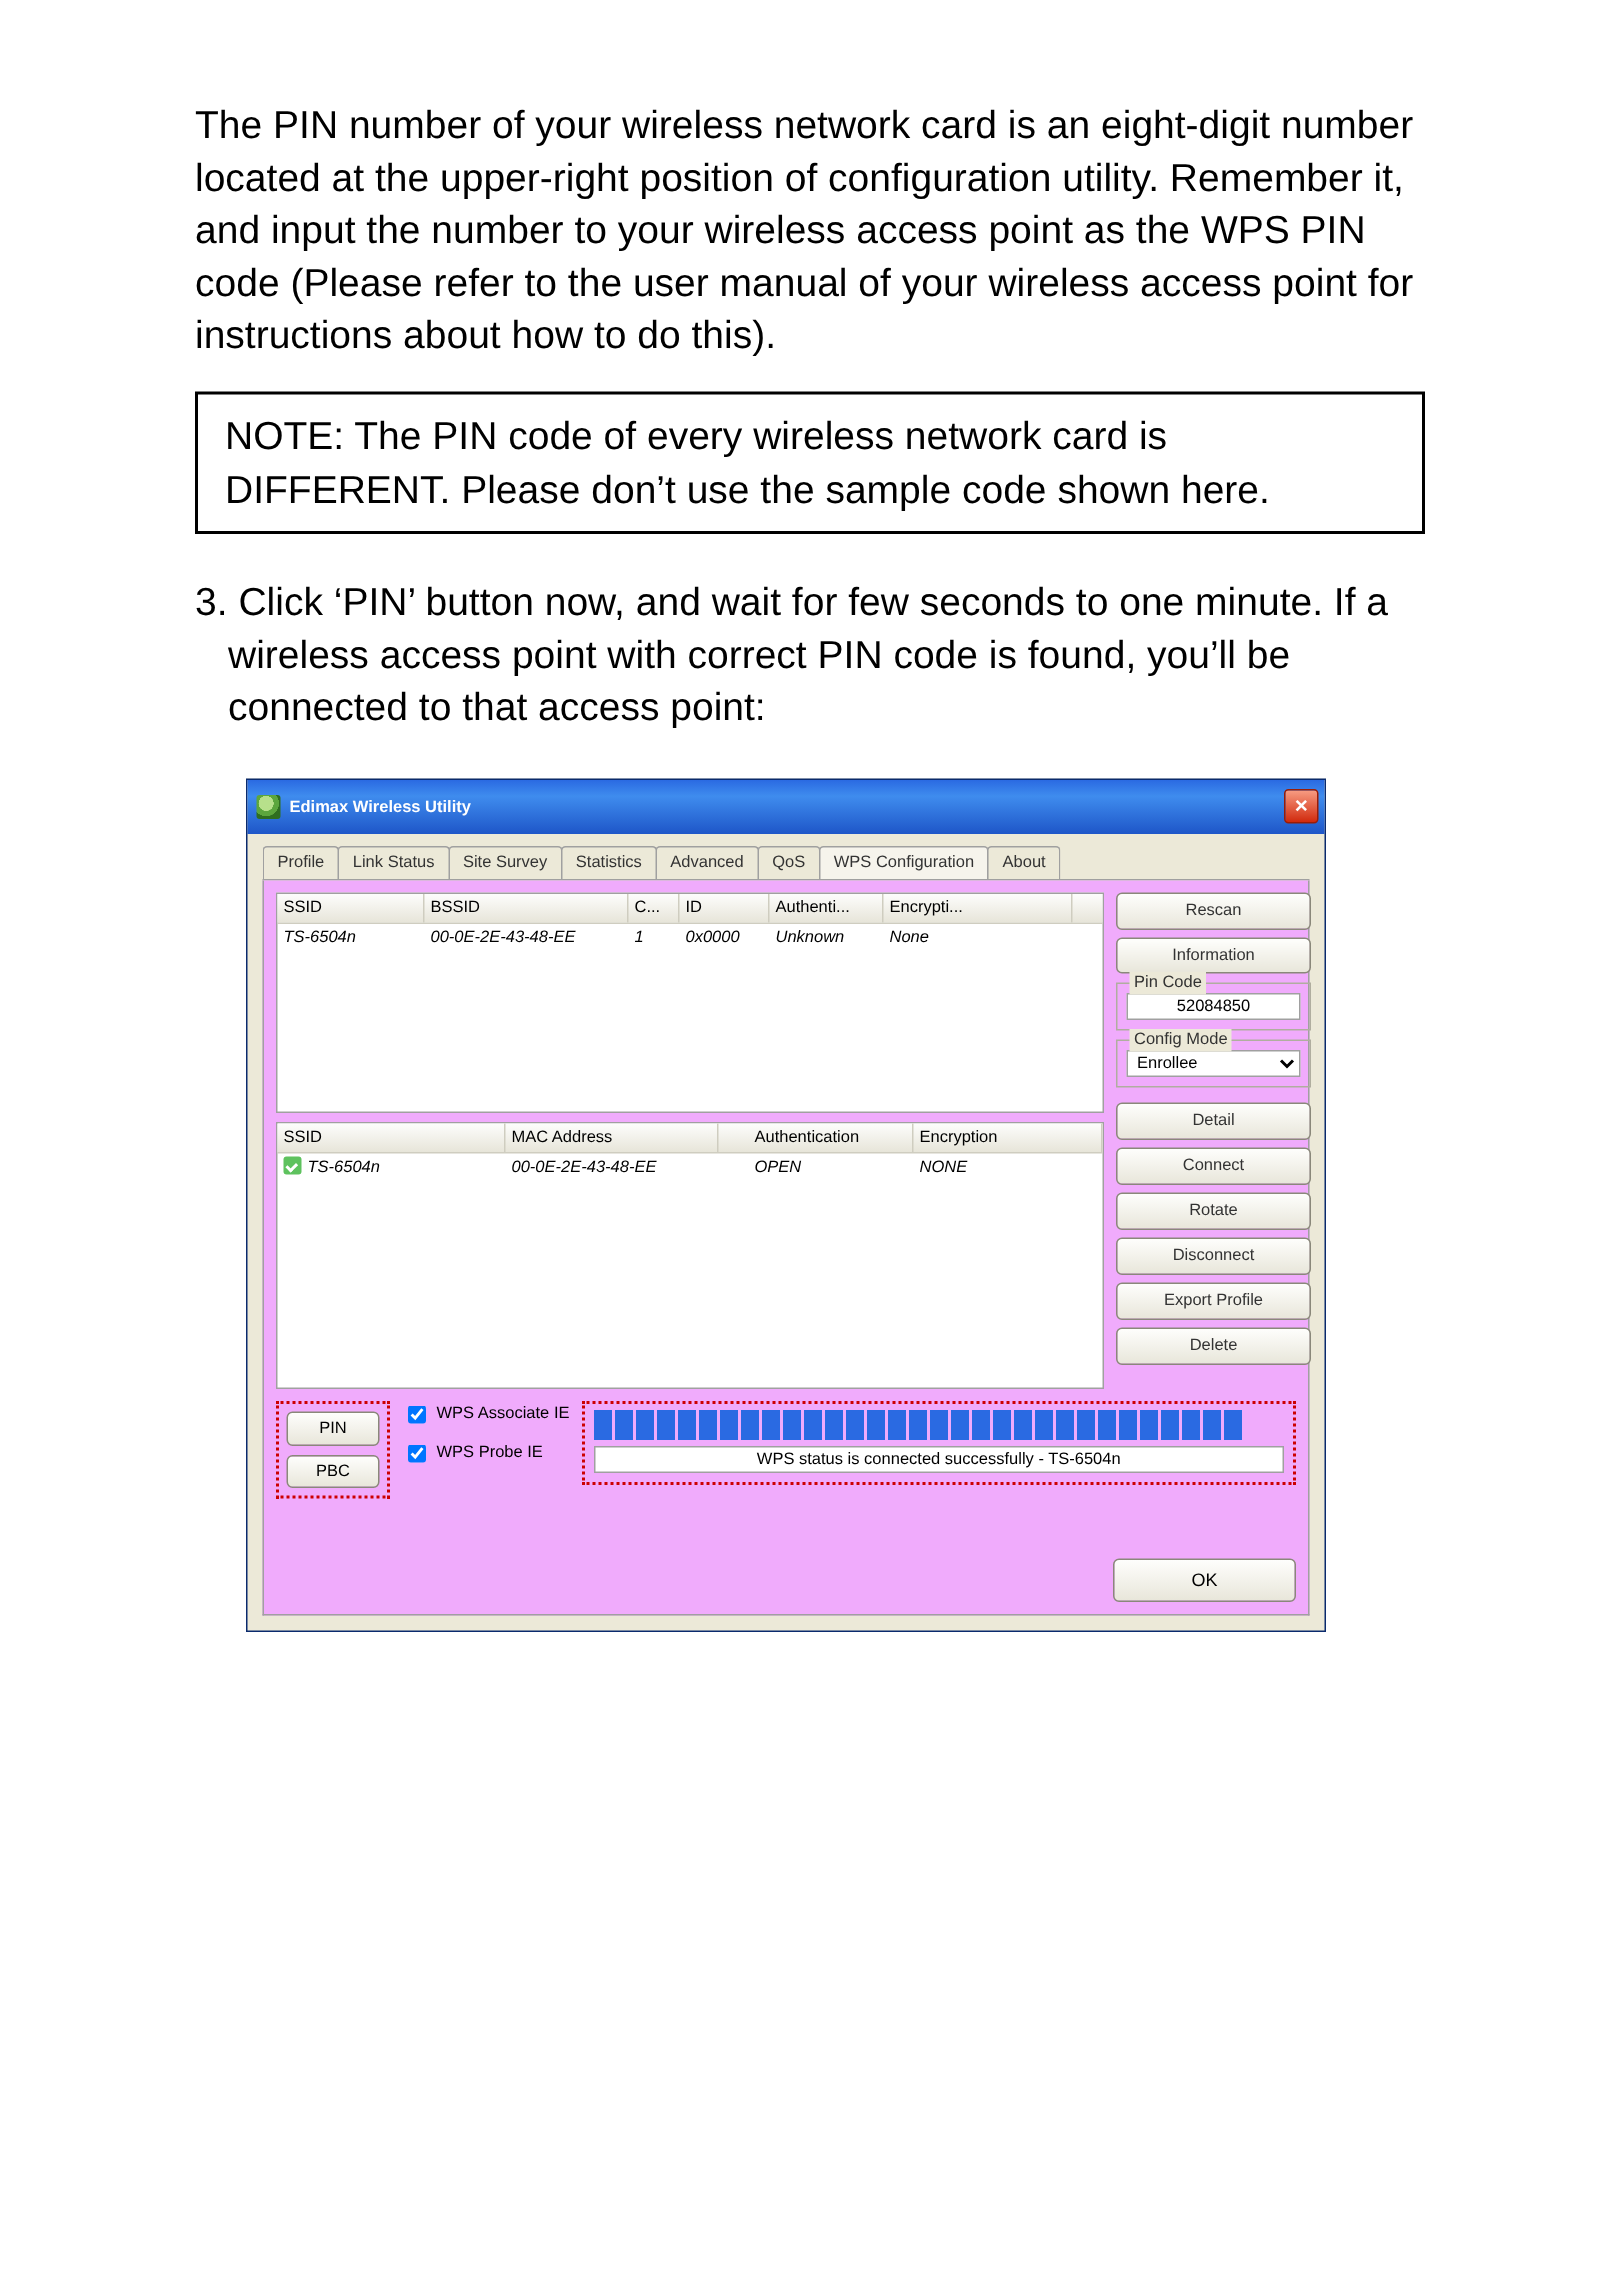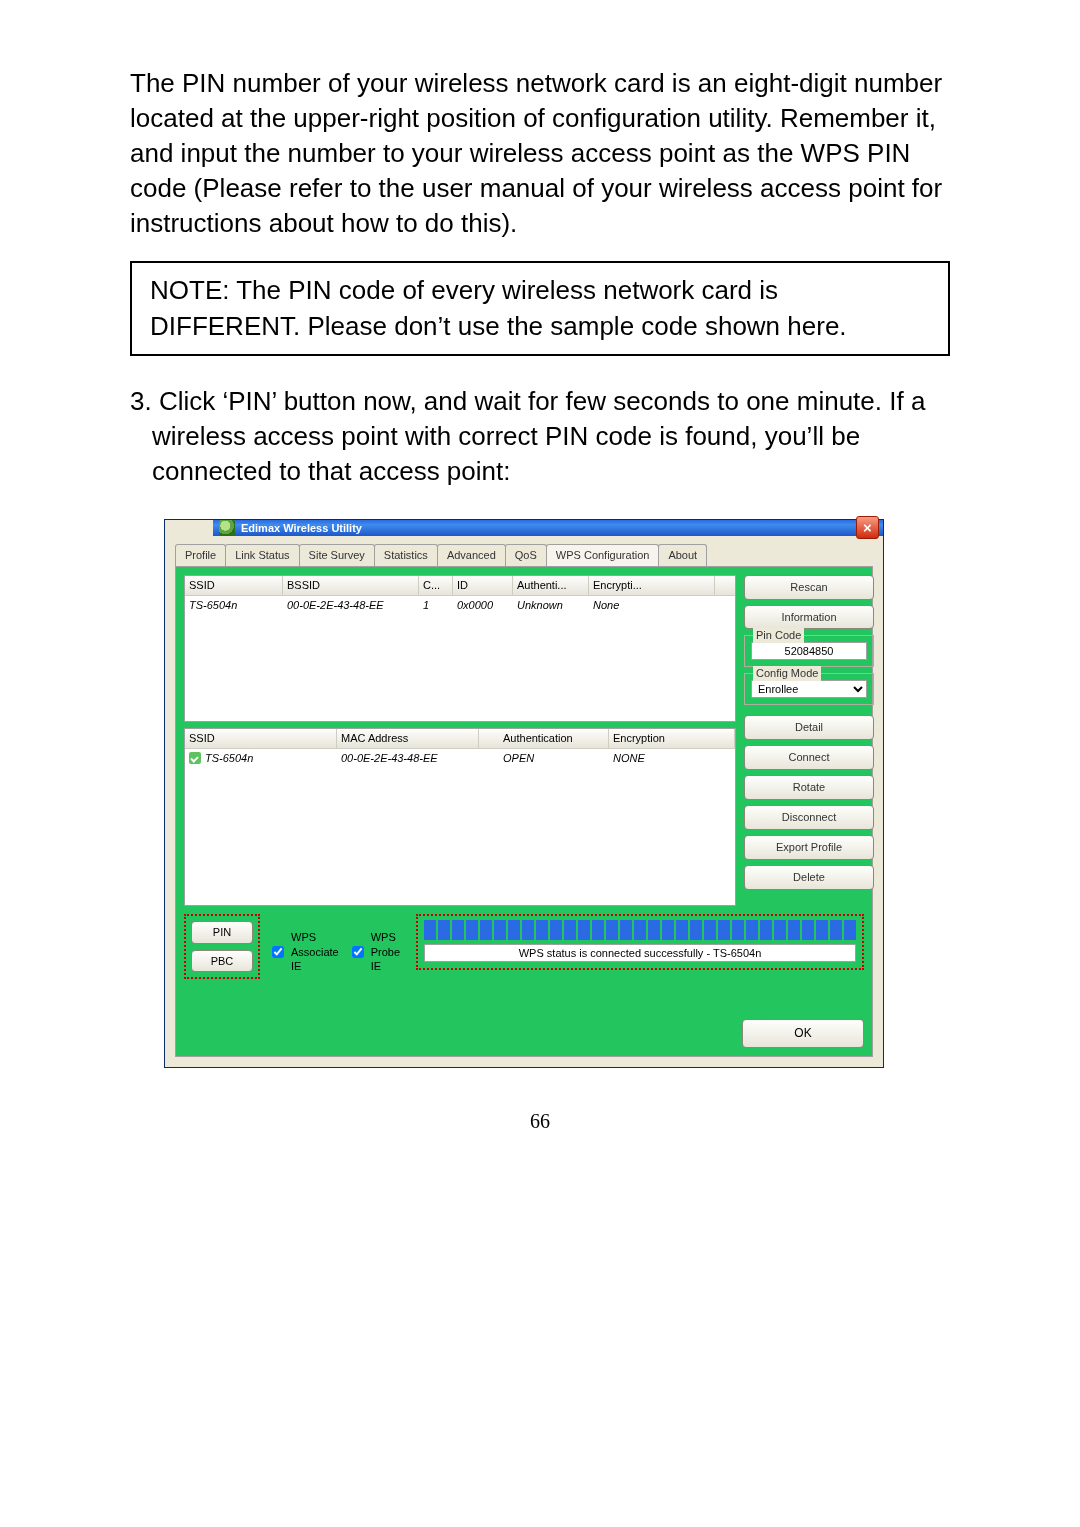--- a/index.html
+++ b/index.html
@@ -41,26 +41,25 @@
     border: 1px solid #0a2a6d;
     background: #ece9d8;
     font-family: Tahoma, Arial, sans-serif;
     font-size: 11px;
     color: #000;
   }
   .win-title {
     display: flex;
     align-items: center;
     justify-content: space-between;
-    height: 16px;
+    height: 36px;
     background: linear-gradient(#2a6ae2, #3f8cee 30%, #1e56c8);
     color: #fff;
     font-weight: bold;
     padding: 0 4px 0 6px;
-    margin-left: 48px;
   }
   .win-title-left { display: flex; align-items: center; gap: 6px; }
   .win-icon {
     width: 16px; height: 16px;
     background: radial-gradient(circle at 40% 35%, #b7e08b 0 35%, #5ca63d 36% 60%, #2f6e20 61% 100%);
     border-radius: 2px;
   }
   .win-close {
     width: 21px; height: 21px;
     display: flex; align-items: center; justify-content: center;
@@ -92,21 +91,21 @@
   }
   .tab.active {
     background: #f6f4ec;
     z-index: 2;
   }
 
   .tab-content {
     border: 1px solid #a0a0a0;
     border-top: none;
     padding: 8px;
-    background: #22c55e;
+    background: #f0abfc;
   }
 
   .main-grid {
     display: grid;
     grid-template-columns: 1fr 130px;
     gap: 8px;
   }
   .lists-col { display: flex; flex-direction: column; gap: 6px; }
 
   .fieldgroup {
@@ -245,24 +244,23 @@
     border: 1px solid #8a887a;
     border-radius: 4px;
     background: linear-gradient(#fefefc, #e8e6da);
     padding: 3px 2px;
     text-align: center;
     font-size: 11px;
   }
 
   .chks-col {
     display: flex;
-    flex-direction: row;
+    flex-direction: column;
     gap: 8px;
     font-size: 11px;
-    margin-top: 16px;
   }
   .chks-col label { display: flex; align-items: center; gap: 4px; }
   .chks-col input { width:12px; height:12px; }
 
   .progress-area {
     flex: 1;
     border: 2px dotted #c00;
     padding: 4px 6px 6px 6px;
   }
   .progress-bar {
@@ -457,14 +455,13 @@
         </div>
 
         <div class="ok-row">
           <div class="ok-btn">OK</div>
         </div>
       </div>
     </div>
   </div>
 
 
-  <div class="pagenum">66</div>
 </div>
 
 </body></html>

